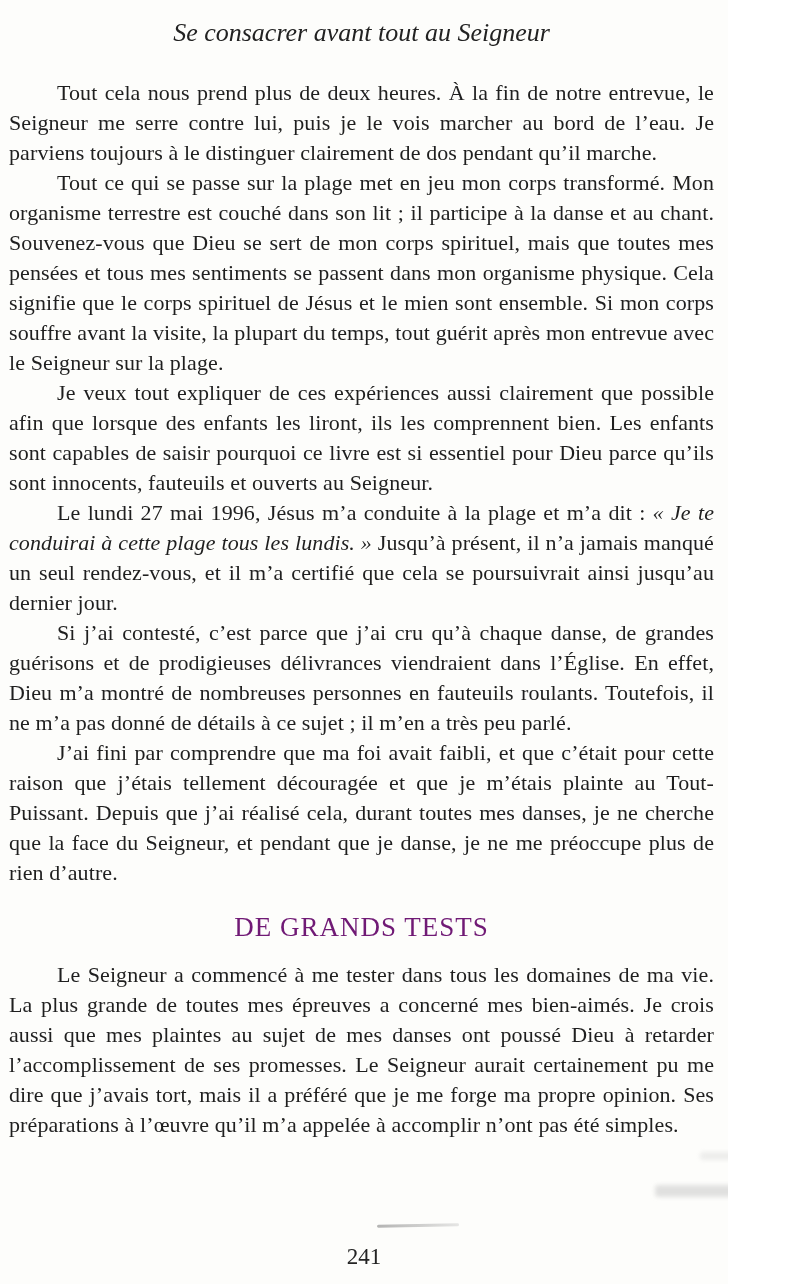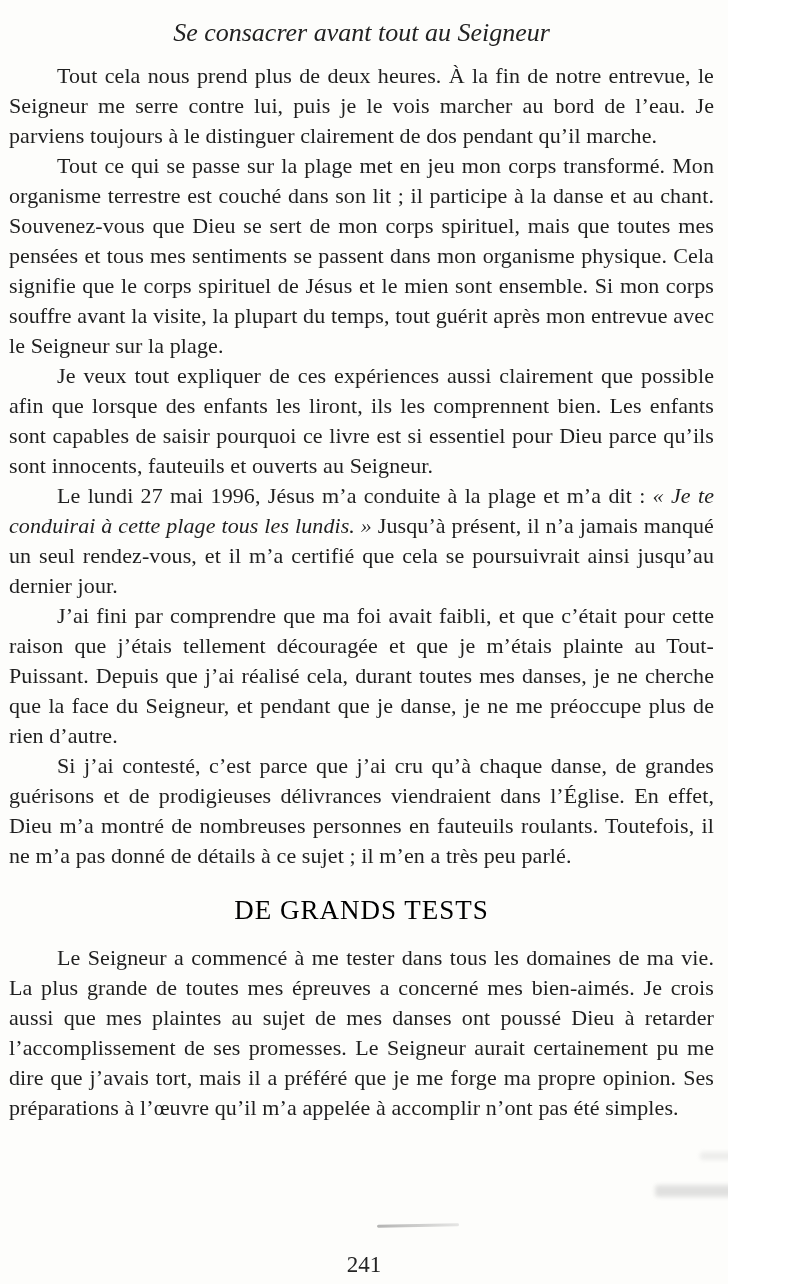--- a/index.html
+++ b/index.html
@@ -19,21 +19,21 @@
     overflow: hidden;
   }
   .running-head {
     text-align: center;
     font-style: italic;
     font-size: 26px;
     line-height: 30px;
     color: #222;
   }
   .body-text {
-    margin-top: 13px;
+    margin-top: 30px;
     font-size: 22px;
     line-height: 30px;
     text-align: justify;
     letter-spacing: 0.1px;
     hyphens: auto;
     -webkit-hyphens: auto;
   }
   .body-text p {
     margin: 0;
     text-indent: 48px;
@@ -42,27 +42,27 @@
     font-style: italic;
   }
   .section-heading {
     margin: 24px 0 18px 0;
     text-align: center;
     text-indent: 0;
     font-size: 27px;
     line-height: 30px;
     font-weight: normal;
     letter-spacing: 1px;
-    color: #000000;
+    color: #701a75;
   }
   .page-number {
     position: absolute;
     left: 0;
     right: 0;
-    bottom: 6px;
+    bottom: 14px;
     text-align: center;
     font-size: 23px;
     color: #242424;
   }
   
   .scan-dash {
     position: absolute;
     left: 377px;
     top: 1224px;
     width: 82px;
@@ -92,23 +92,23 @@
   <div class="body-text">
 
     <p>Tout cela nous prend plus de deux heures. À la fin de notre entrevue, le Seigneur me serre contre lui, puis je le vois marcher au bord de l’eau. Je parviens toujours à le distinguer clairement de dos pendant qu’il marche.</p>
 
     <p>Tout ce qui se passe sur la plage met en jeu mon corps transformé. Mon organisme terrestre est couché dans son lit ; il participe à la danse et au chant. Souvenez-vous que Dieu se sert de mon corps spirituel, mais que toutes mes pensées et tous mes sentiments se passent dans mon organisme physique. Cela signifie que le corps spirituel de Jésus et le mien sont ensemble. Si mon corps souffre avant la visite, la plupart du temps, tout guérit après mon entrevue avec le Seigneur sur la plage.</p>
 
     <p>Je veux tout expliquer de ces expériences aussi clairement que possible afin que lorsque des enfants les liront, ils les comprennent bien. Les enfants sont capables de saisir pourquoi ce livre est si essentiel pour Dieu parce qu’ils sont innocents, fauteuils et ouverts au Seigneur.</p>
 
     <p><span>Le lundi 27 mai 1996, Jésus m’a conduite à la plage et m’a dit : </span><span class="quote">« Je te conduirai à cette plage tous les lundis. »</span><span> Jusqu’à présent, il n’a jamais manqué un seul rendez-vous, et il m’a certifié que cela se poursuivrait ainsi jusqu’au dernier jour.</span></p>
 
+    <p>Si j’ai contesté, c’est parce que j’ai cru qu’à chaque danse, de grandes guérisons et de prodigieuses délivrances viendraient dans l’Église. En effet, Dieu m’a montré de nombreuses personnes en fauteuils roulants. Toutefois, il ne m’a pas donné de détails à ce sujet ; il m’en a très peu parlé.</p>
+
     <p>J’ai fini par comprendre que ma foi avait faibli, et que c’était pour cette raison que j’étais tellement découragée et que je m’étais plainte au Tout-Puissant. Depuis que j’ai réalisé cela, durant toutes mes danses, je ne cherche que la face du Seigneur, et pendant que je danse, je ne me préoccupe plus de rien d’autre.</p>
-
-    <p>Si j’ai contesté, c’est parce que j’ai cru qu’à chaque danse, de grandes guérisons et de prodigieuses délivrances viendraient dans l’Église. En effet, Dieu m’a montré de nombreuses personnes en fauteuils roulants. Toutefois, il ne m’a pas donné de détails à ce sujet ; il m’en a très peu parlé.</p>
 
     <h2 class="section-heading">DE GRANDS TESTS</h2>
 
     <p>Le Seigneur a commencé à me tester dans tous les domaines de ma vie. La plus grande de toutes mes épreuves a concerné mes bien-aimés. Je crois aussi que mes plaintes au sujet de mes danses ont poussé Dieu à retarder l’accomplissement de ses promesses. Le Seigneur aurait certainement pu me dire que j’avais tort, mais il a préféré que je me forge ma propre opinion. Ses préparations à l’œuvre qu’il m’a appelée à accomplir n’ont pas été simples.</p>
 
 
   </div>
 
   <div class="scan-dash"></div>
   <div class="smudge smudge-1"></div>

